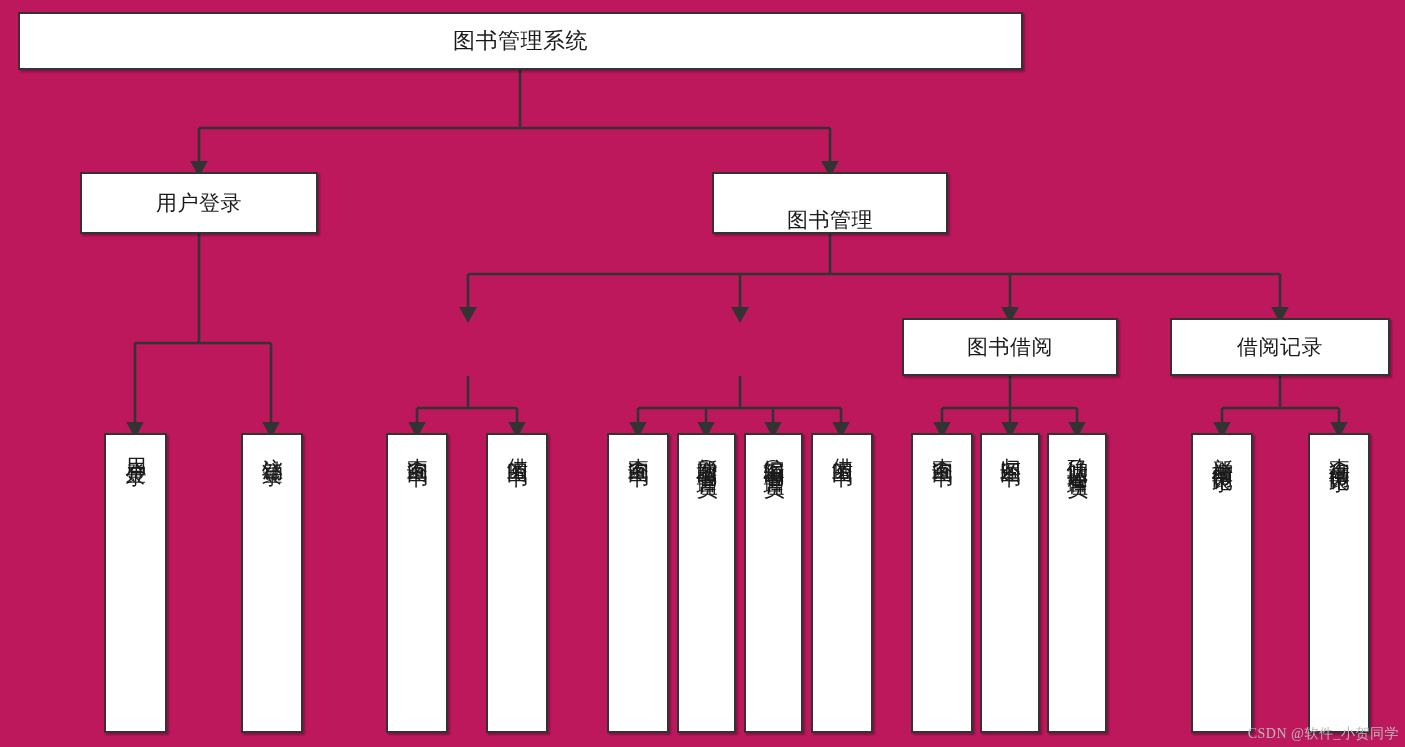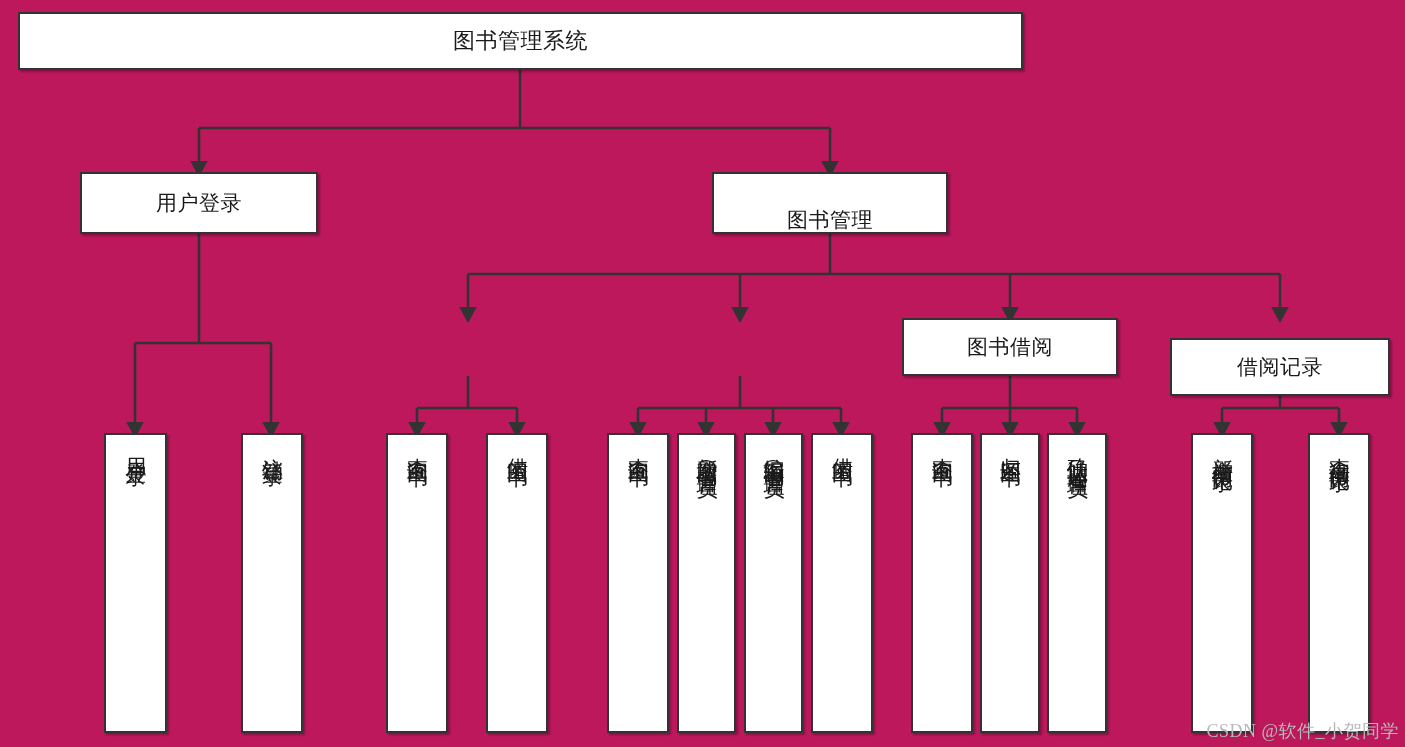--- a/index.html
+++ b/index.html
@@ -54,21 +54,21 @@
     writing-mode:vertical-rl;
     text-orientation:upright;
     font-size:21px;
     letter-spacing:3px;
     line-height:1;
   }
   #watermark{
     position:absolute;
     right:6px;
     bottom:4px;
-    font-size:18px;
+    font-size:14px;
     color:#b9b9b9;
     letter-spacing:0.5px;
     z-index:5;
     white-space:nowrap;
     user-select:none;
   }
 </style>
 </head>
 <body>
 
@@ -135,21 +135,21 @@
   <div class="node h" style="left:712px; top:172px; width:236px; height:62px;align-items:flex-end;">
     <span class="label">图书管理</span>
   </div>
 
 
 
   <div class="node h" style="left:902px; top:318px; width:216px; height:58px;">
     <span class="label">图书借阅</span>
   </div>
 
-  <div class="node h" style="left:1170px; top:318px; width:220px; height:58px;margin-top:20px;">
+  <div class="node h" style="left:1170px; top:318px; width:220px; height:58px;">
     <span class="label">借阅记录</span>
   </div>
 
   <div class="node v" style="left:104px; top:433px; width:63px; height:300px;">
     <span class="label">用户登录</span>
   </div>
 
   <div class="node v" style="left:241px; top:433px; width:62px; height:300px;">
     <span class="label">注销登录</span>
   </div>

